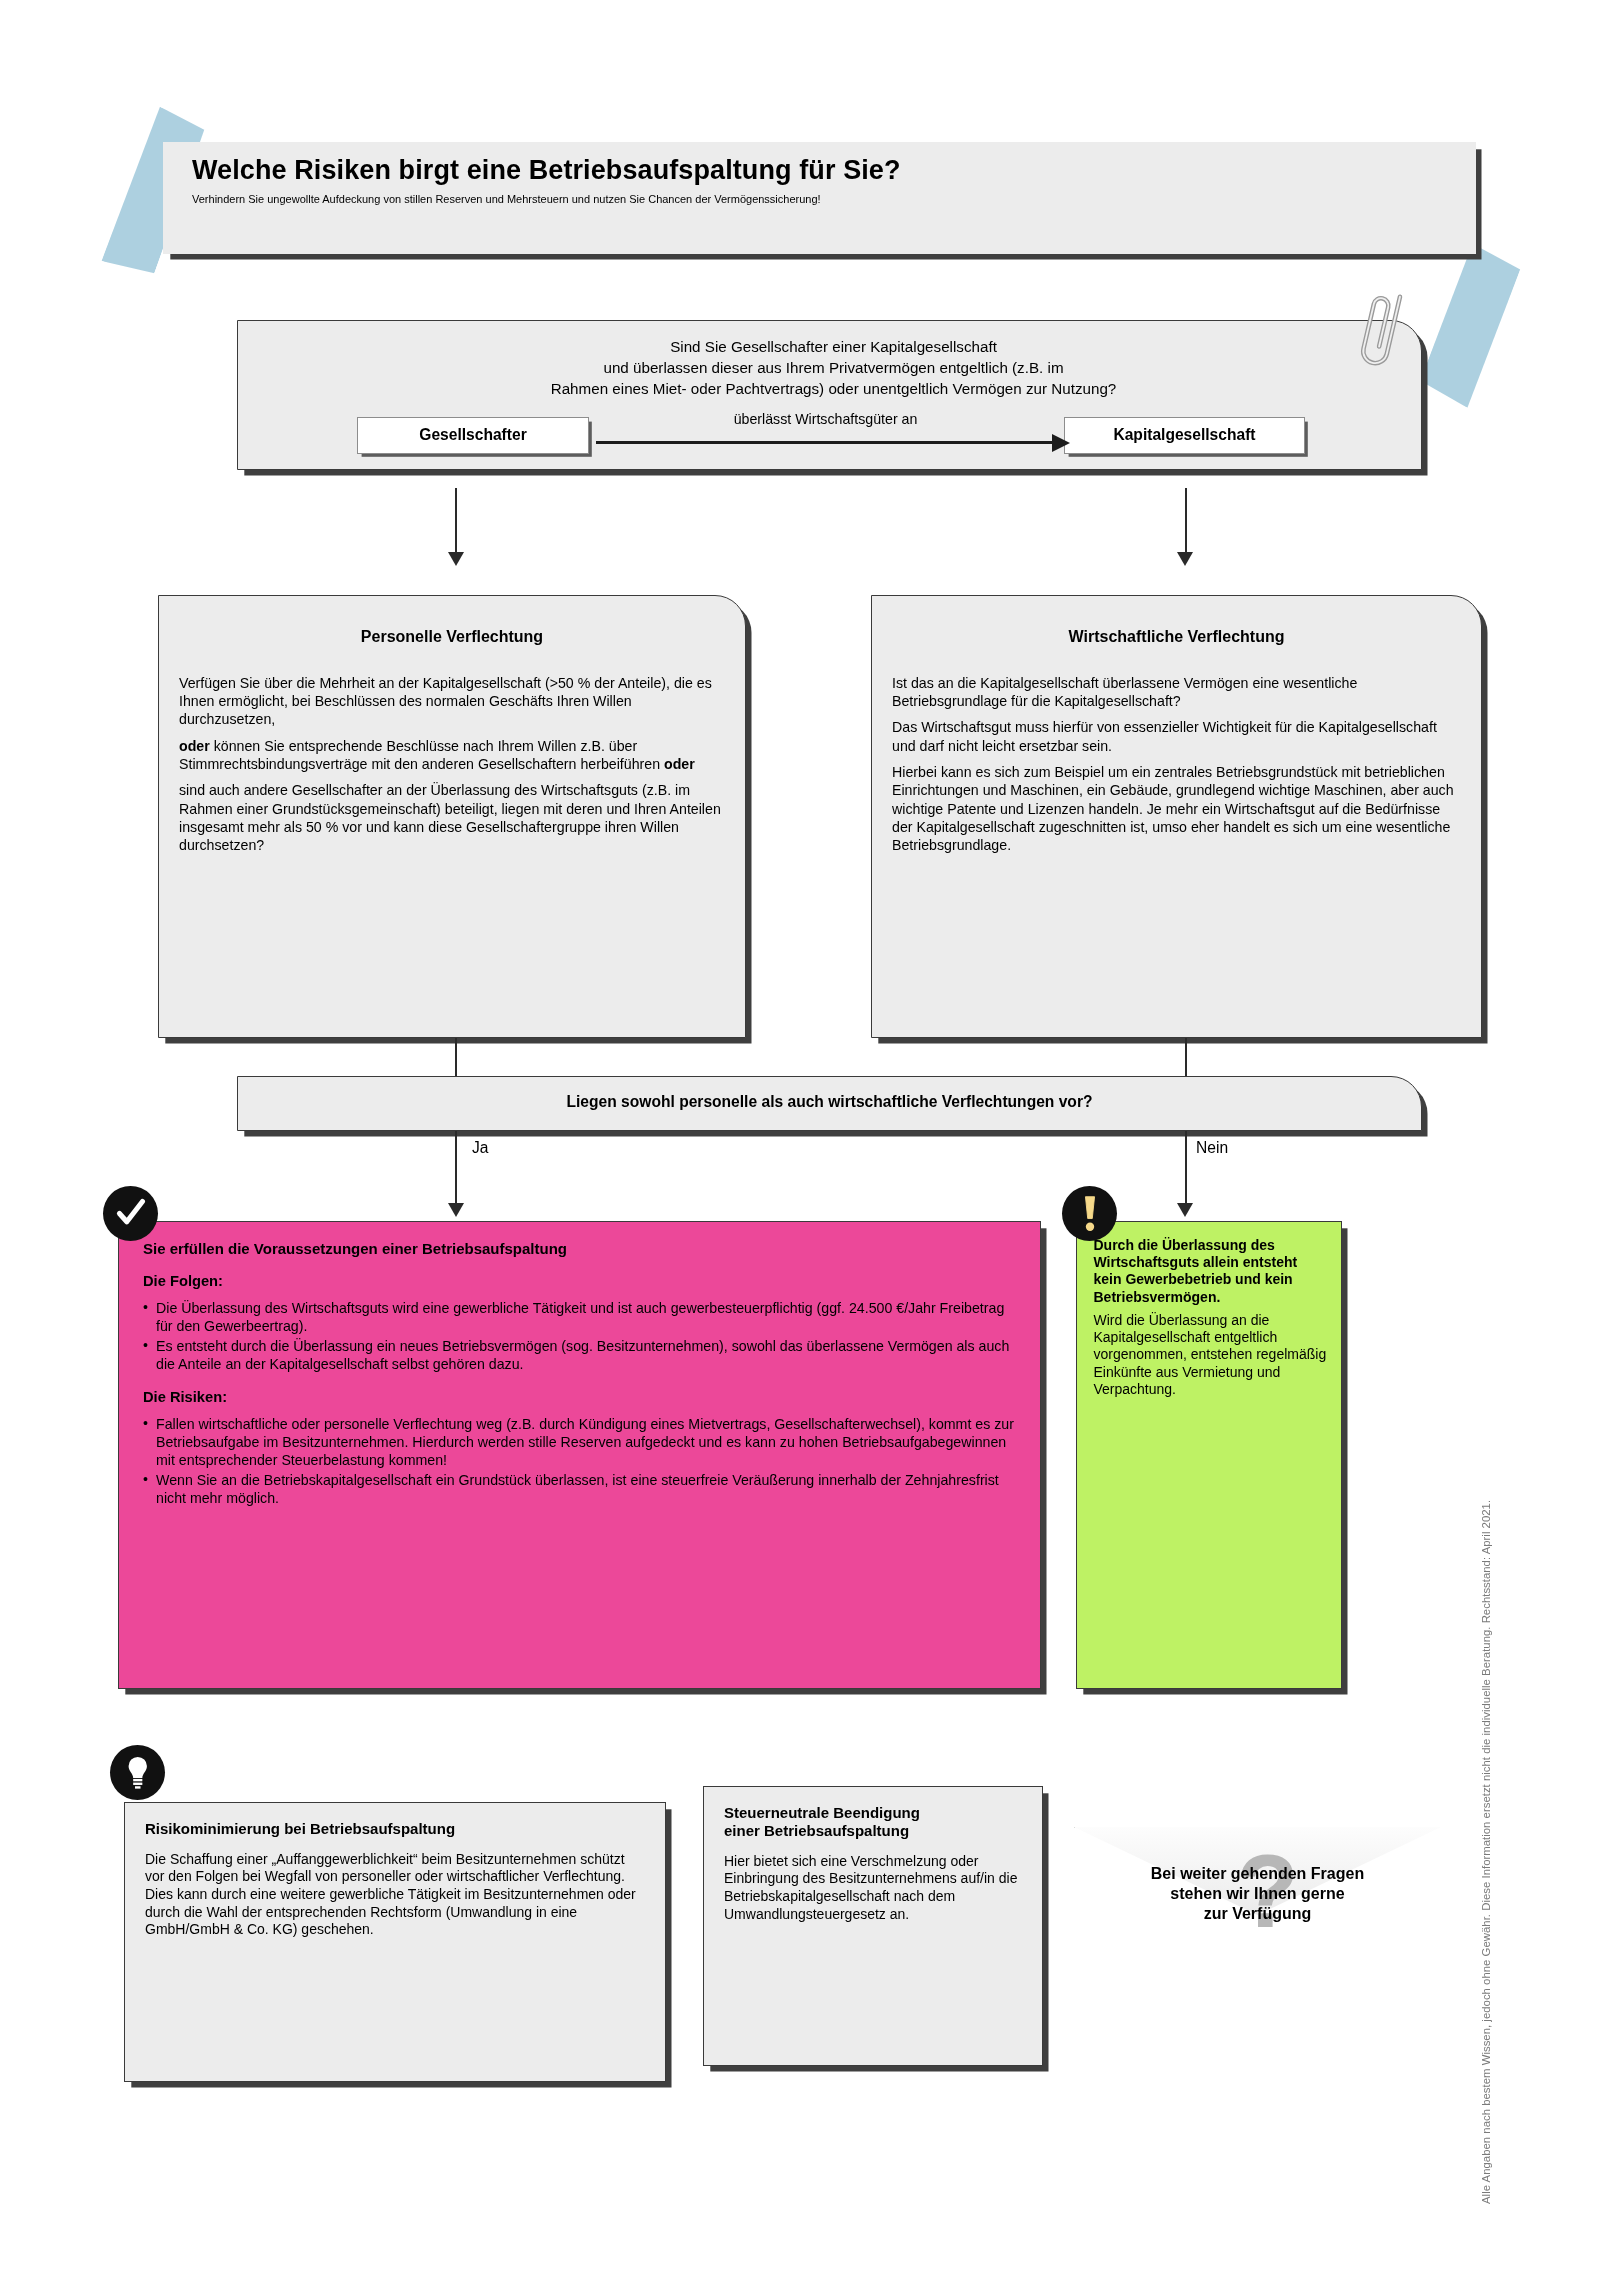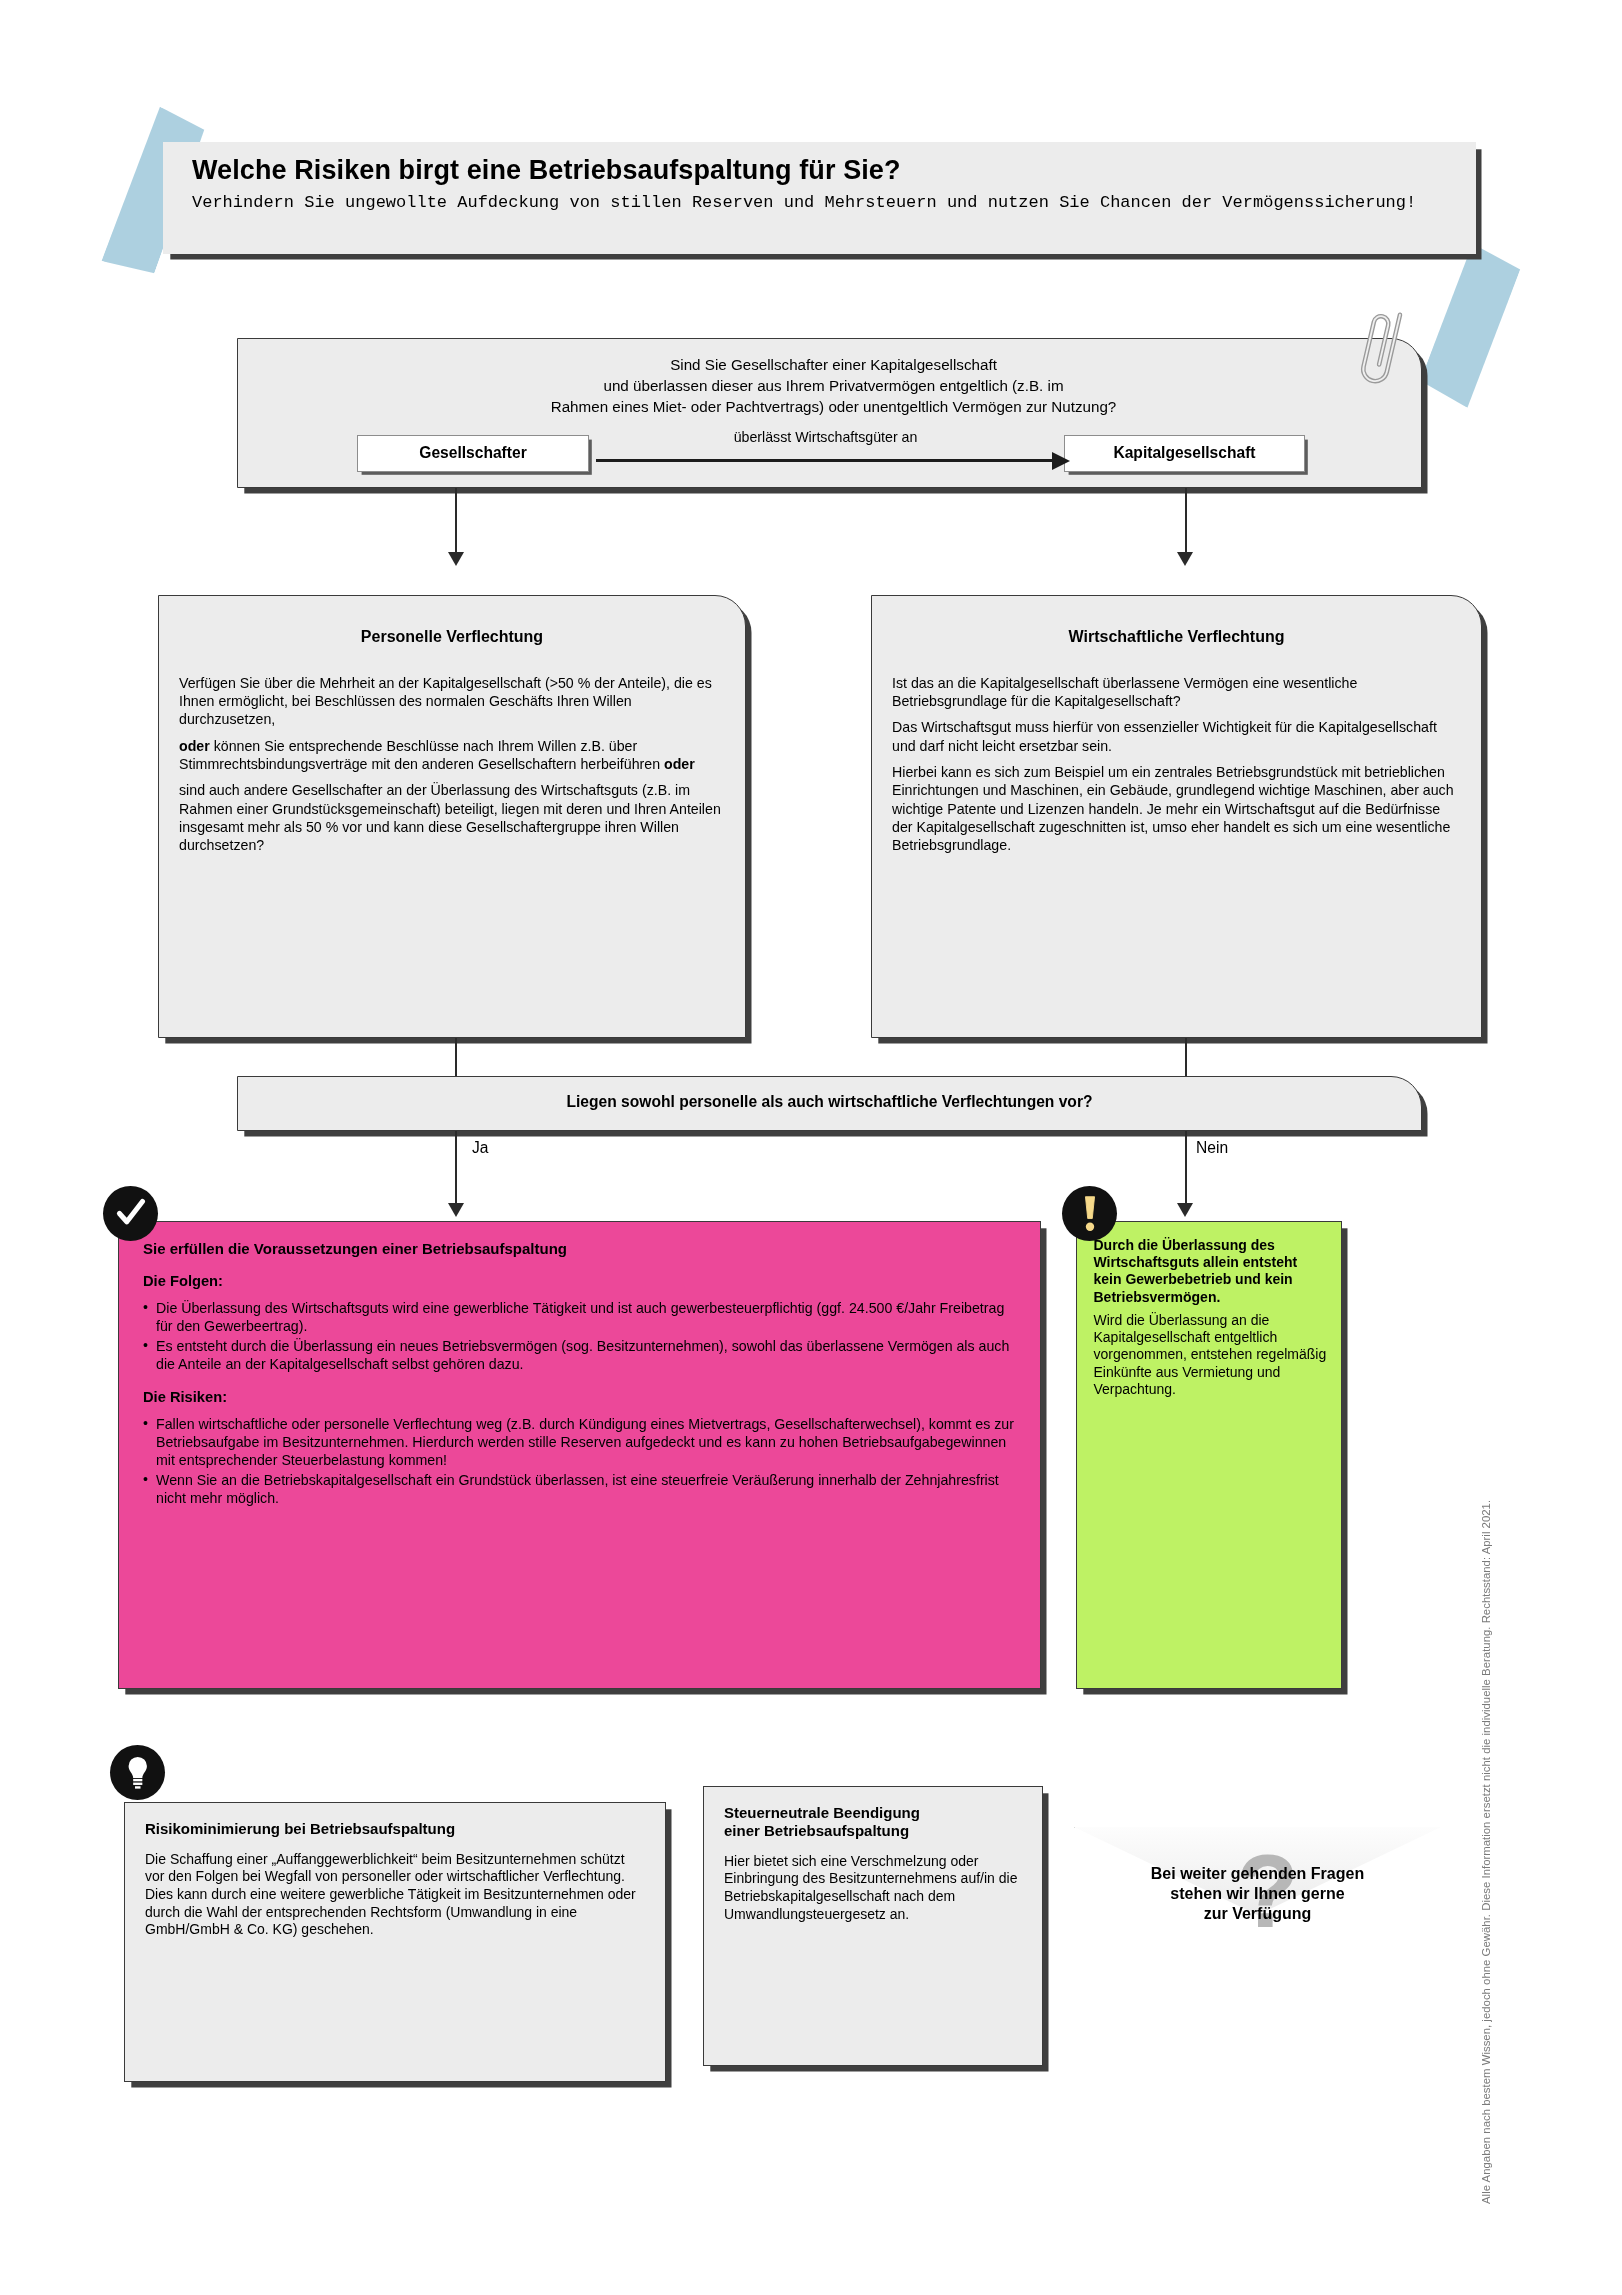--- a/index.html
+++ b/index.html
@@ -20,24 +20,24 @@
   
   .gbox{background:#ececec;border:1.8px solid #3a3a3a;
         box-shadow:6.4px 6.4px 0 -0.9px #3f3f3f;}
   .rnd{border-radius:0 31px 0 0;}
 
   
   #header{left:163px;top:142px;width:1313px;height:112px;
           background:#ececec;border:0;box-shadow:6.4px 6.4px 0 -0.9px #3f3f3f;
           padding:13px 0 0 29px;}
   #header h1{margin:0;font-size:27px;font-weight:bold;letter-spacing:0.1px;}
-  #header p{margin:7.3px 0 0 0;font-size:17px;line-height:1.2;font-family:Liberation Mono, monospace;}
-
-  
-  #qbox{left:237px;top:338px;width:1185px;height:150px;padding-left:8px;}
+  #header p{margin:7.3px 0 0 0;font-size:11px;line-height:1.2;}
+
+  
+  #qbox{left:237px;top:320px;width:1185px;height:150px;padding-left:8px;}
   #qbox .qtext{text-align:center;font-size:15.2px;line-height:1.38;
                padding:15.6px 37px 0 37px;}
   .entity{position:absolute;background:#fff;border:1.8px solid #8d8d8d;
           box-shadow:3.7px 3.7px 0 -0.9px #5d5d5d;
           font-weight:bold;font-size:15.6px;text-align:center;
           padding:8.3px 0;}
   #ent-a{left:119px;top:96px;width:230px;}
   #ent-b{left:826px;top:96px;width:239px;}
   #arrow-lbl{position:absolute;left:367px;top:90px;width:441px;
              text-align:center;font-size:14.2px;}

